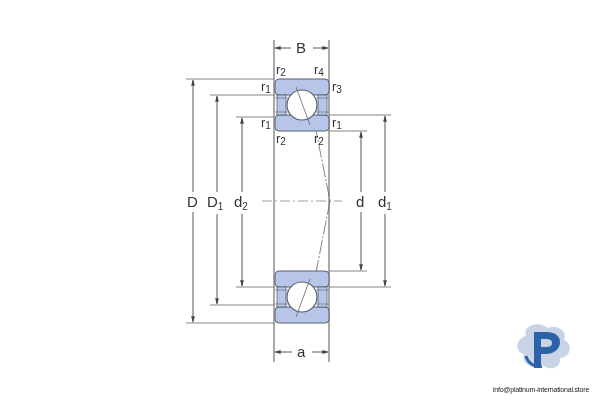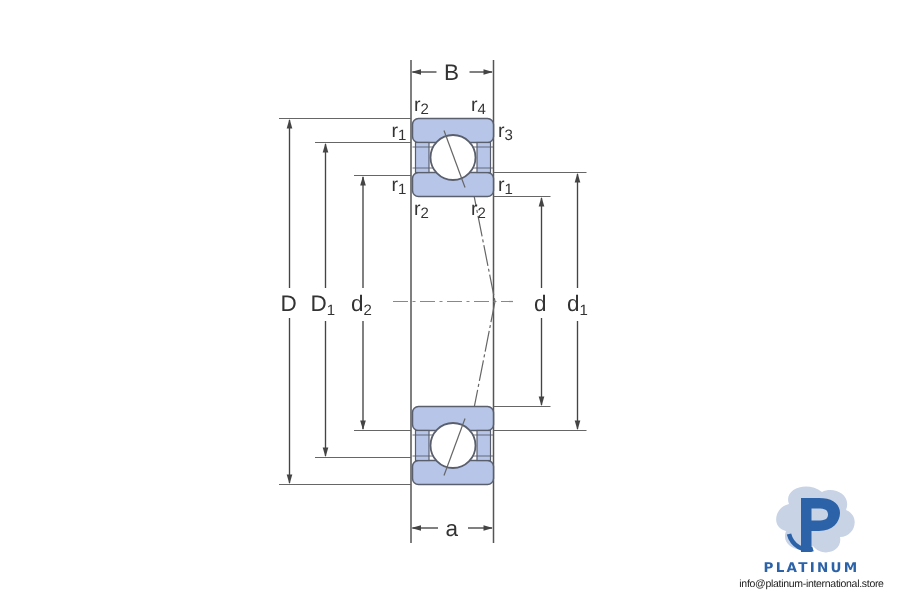--- a/index.html
+++ b/index.html
@@ -108,15 +108,14 @@
     <text class="lbl rad" x="314" y="143"><tspan>r</tspan><tspan class="sub" dy="2">2</tspan></text>
   </g>
 </svg>
 
 <div id="logo">
   <svg width="118" height="52" viewBox="0 0 118 52" xmlns="http://www.w3.org/2000/svg">
     <path d="M44,14 C40,4 56,-2 66,6 C74,2 86,8 82,18 C92,22 88,36 78,36 C80,46 66,50 60,42 C52,48 38,42 42,32 C32,30 34,16 44,14 Z" fill="#c8d3e6"></path>
     <path d="M52,10 L52,46 L59,46 L59,32 L64,32 C73,32 78,26 78,20 C78,14 73,10 64,10 Z M59,17 L63,17 C68,17 70,18 70,21 C70,24 68,25 63,25 L59,25 Z" fill="#2c63a8"></path>
     <path d="M44,34 C46,42 54,46 60,44" stroke="#2c63a8" stroke-width="3" fill="none"></path>
   </svg>
-  <div class="logo-name">PLATINUM</div>
   <div class="logo-mail">info@platinum-international.store</div>
 </div>
 
 </body></html>

